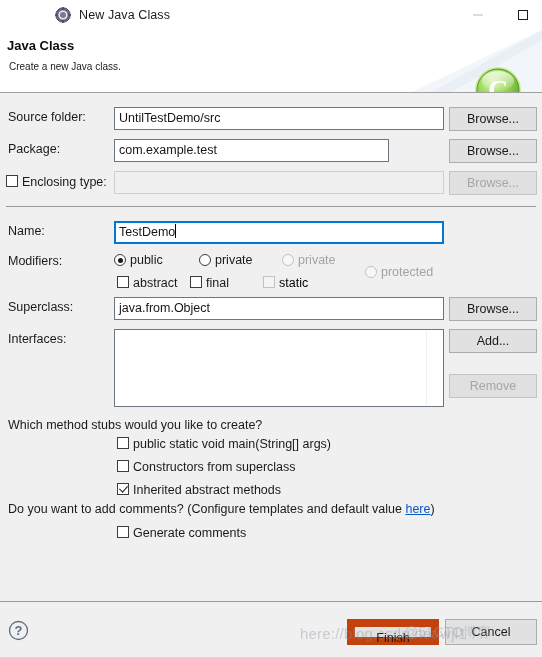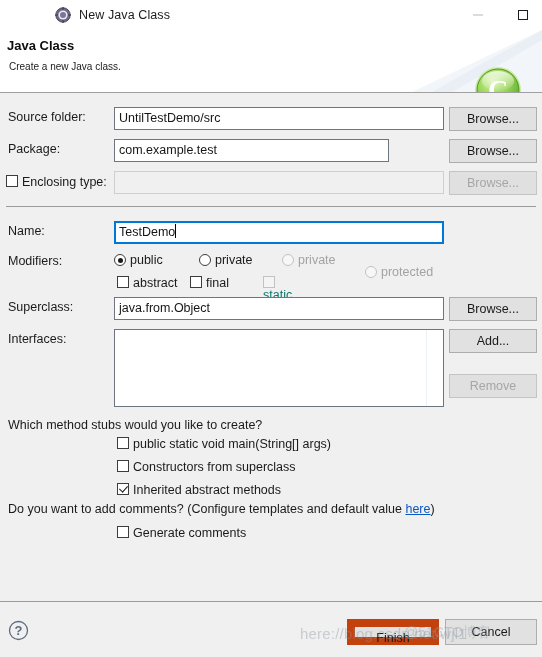--- a/index.html
+++ b/index.html
@@ -199,21 +199,21 @@
     border: 1px solid #3c3c3c;
     background: #ffffff;
     margin-right: 4px;
     position: relative;
     flex: 0 0 auto;
   }
   .check.dis .box {
     border-color: #c2c2c2;
     background: #f4f4f4;
   }
-  .check.dis { color: #0f766e; flex-direction: column; }
+  .check.dis { color: #000000; }
   .check .box.checked::after {
     content: "";
     position: absolute;
     left: 3px;
     top: 0px;
     width: 4px;
     height: 7px;
     border: solid #1a1a1a;
     border-width: 0 1.6px 1.6px 0;
     transform: rotate(42deg);

